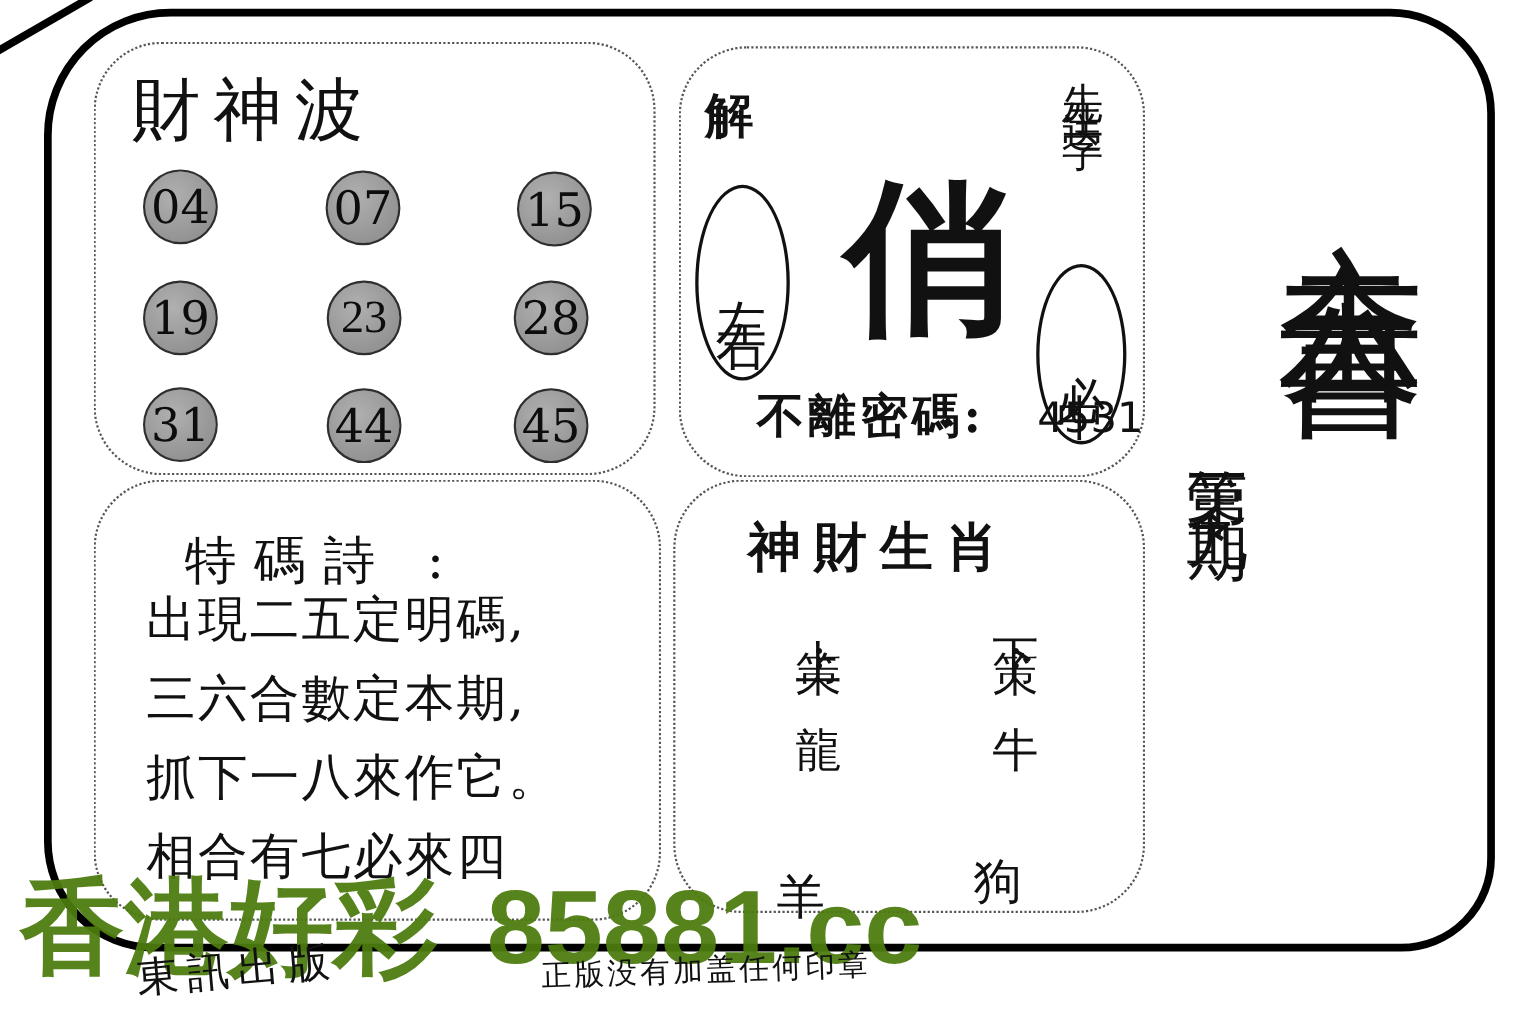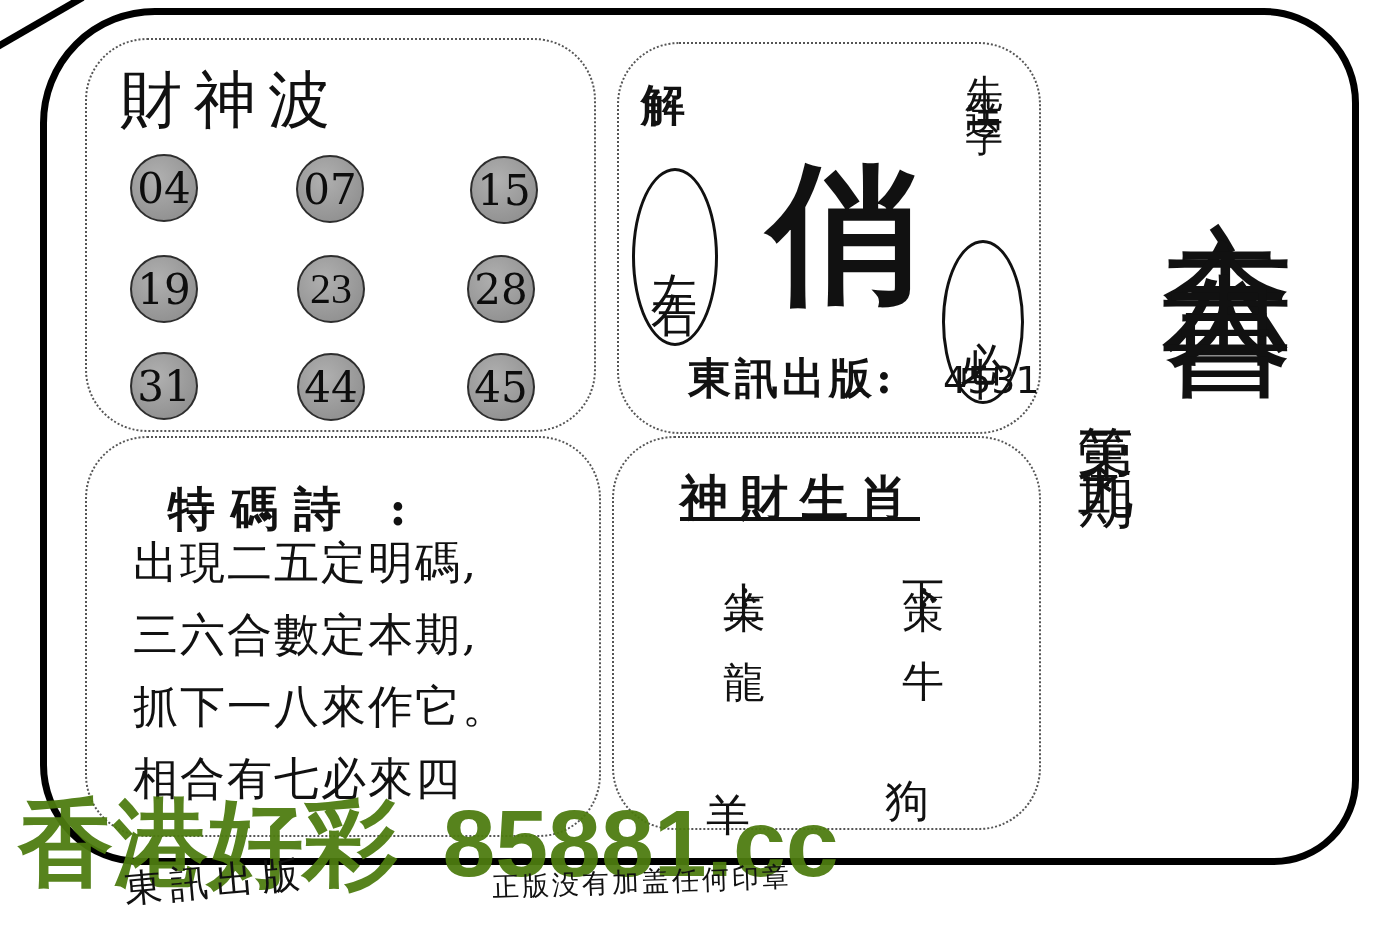--- a/index.html
+++ b/index.html
@@ -47,25 +47,25 @@
   .el-leftright .vtext{font-size:46px;letter-spacing:20px;}
   .el-musthit .vtext{font-size:44px;letter-spacing:16px;}
   .main-char{left:768px;top:158px;font-size:152px;line-height:1;font-weight:900;
     font-family:"DejaVu Sans","Liberation Sans",sans-serif;}
   .sender-note{left:958px;top:44px;height:220px;font-size:38px;letter-spacing:14px;}
   .code-line{left:688px;top:350px;white-space:nowrap;}
   .code-label{font-size:43px;font-weight:900;letter-spacing:4px;}
   .code-value{font-size:38px;font-family:"DejaVu Sans","Liberation Sans",sans-serif;margin-left:42px;}
 
   
-  .poem-title{left:168px;top:478px;font-size:47px;font-weight:700;letter-spacing:16px;}
+  .poem-title{left:168px;top:478px;font-size:47px;font-weight:400;letter-spacing:16px;}
   .poem{left:133px;top:527px;font-size:45px;line-height:72px;letter-spacing:2px;}
 
   
-  .sx-title{left:680px;top:466px;font-size:48px;font-weight:900;letter-spacing:12px;text-decoration:underline;}
+  .sx-title{left:680px;top:466px;font-size:48px;font-weight:900;letter-spacing:12px;}
   .sx-col{height:250px;font-size:42px;letter-spacing:10px;}
   .sx-col-upper{left:716px;top:548px;}
   .sx-col-lower{left:895px;top:548px;}
   .sx-extra{font-size:44px;}
   .sx-extra-upper{left:706px;top:786px;}
   .sx-extra-lower{left:885px;top:772px;}
 
   
   .m-title{left:1163px;top:112px;height:640px;font-size:132px;letter-spacing:18px;line-height:1;}
   .m-issue{left:1078px;top:382px;height:350px;font-size:56px;letter-spacing:12px;line-height:1;}
@@ -103,21 +103,21 @@
   <div class="abs jie-label">解</div>
   <div class="ellipse el-leftright">
     <span class="vtext">左右</span>
   </div>
   <div class="abs main-char">俏</div>
   <div class="abs vtext sender-note">先生送字</div>
   <div class="ellipse el-musthit">
     <span class="vtext">必中</span>
   </div>
   <div class="abs code-line">
-    <span class="code-label">東訊出版:</span>
+    <span class="code-label">不離密碼:</span>
     <span class="code-value">4531</span>
   </div>
 
   <div class="panel panel-temashi"></div>
   <div class="abs poem-title">特碼詩 :</div>
   <div class="abs poem">
     <div>出現二五定明碼,</div>
     <div>三六合數定本期,</div>
     <div>抓下一八來作它。</div>
     <div>相合有七必來四</div>

